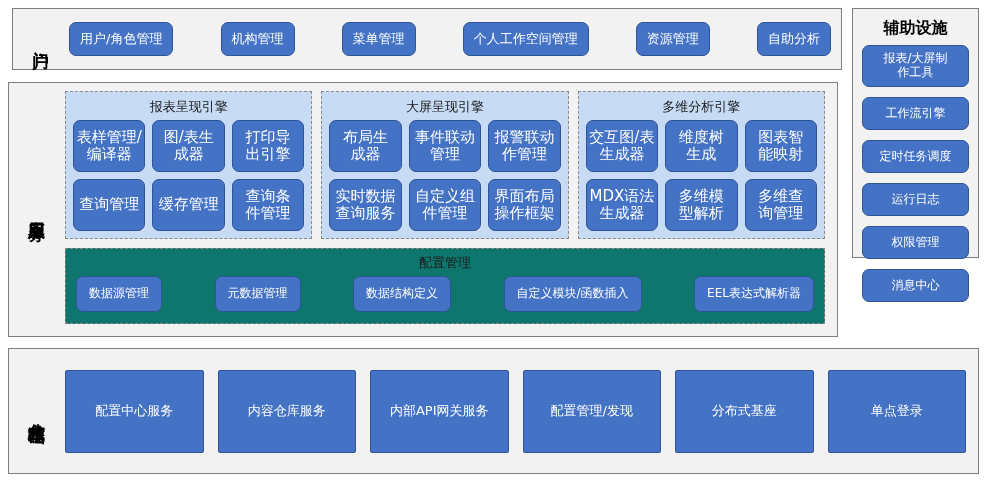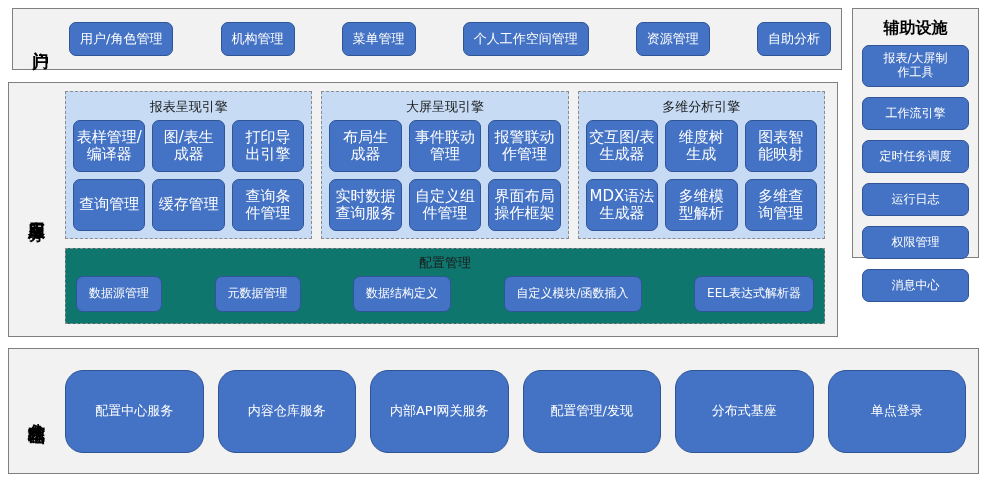--- a/index.html
+++ b/index.html
@@ -170,21 +170,21 @@
     left: 56px; right: 12px; top: 0; bottom: 0;
     display: flex;
     align-items: center;
     justify-content: space-between;
     gap: 14px;
   }
   #base-row .btn {
     flex: 1 1 0;
     height: 83px;
     font-size: 13px;
-    border-radius: 18px;
+    border-radius: 2px;
   }
 </style>
 </head>
 <body>
 
 <div id="canvas">
 
   <div class="panel" id="portal-panel">
     <div class="band-label" id="portal-label">门户</div>
     <div id="portal-row">

